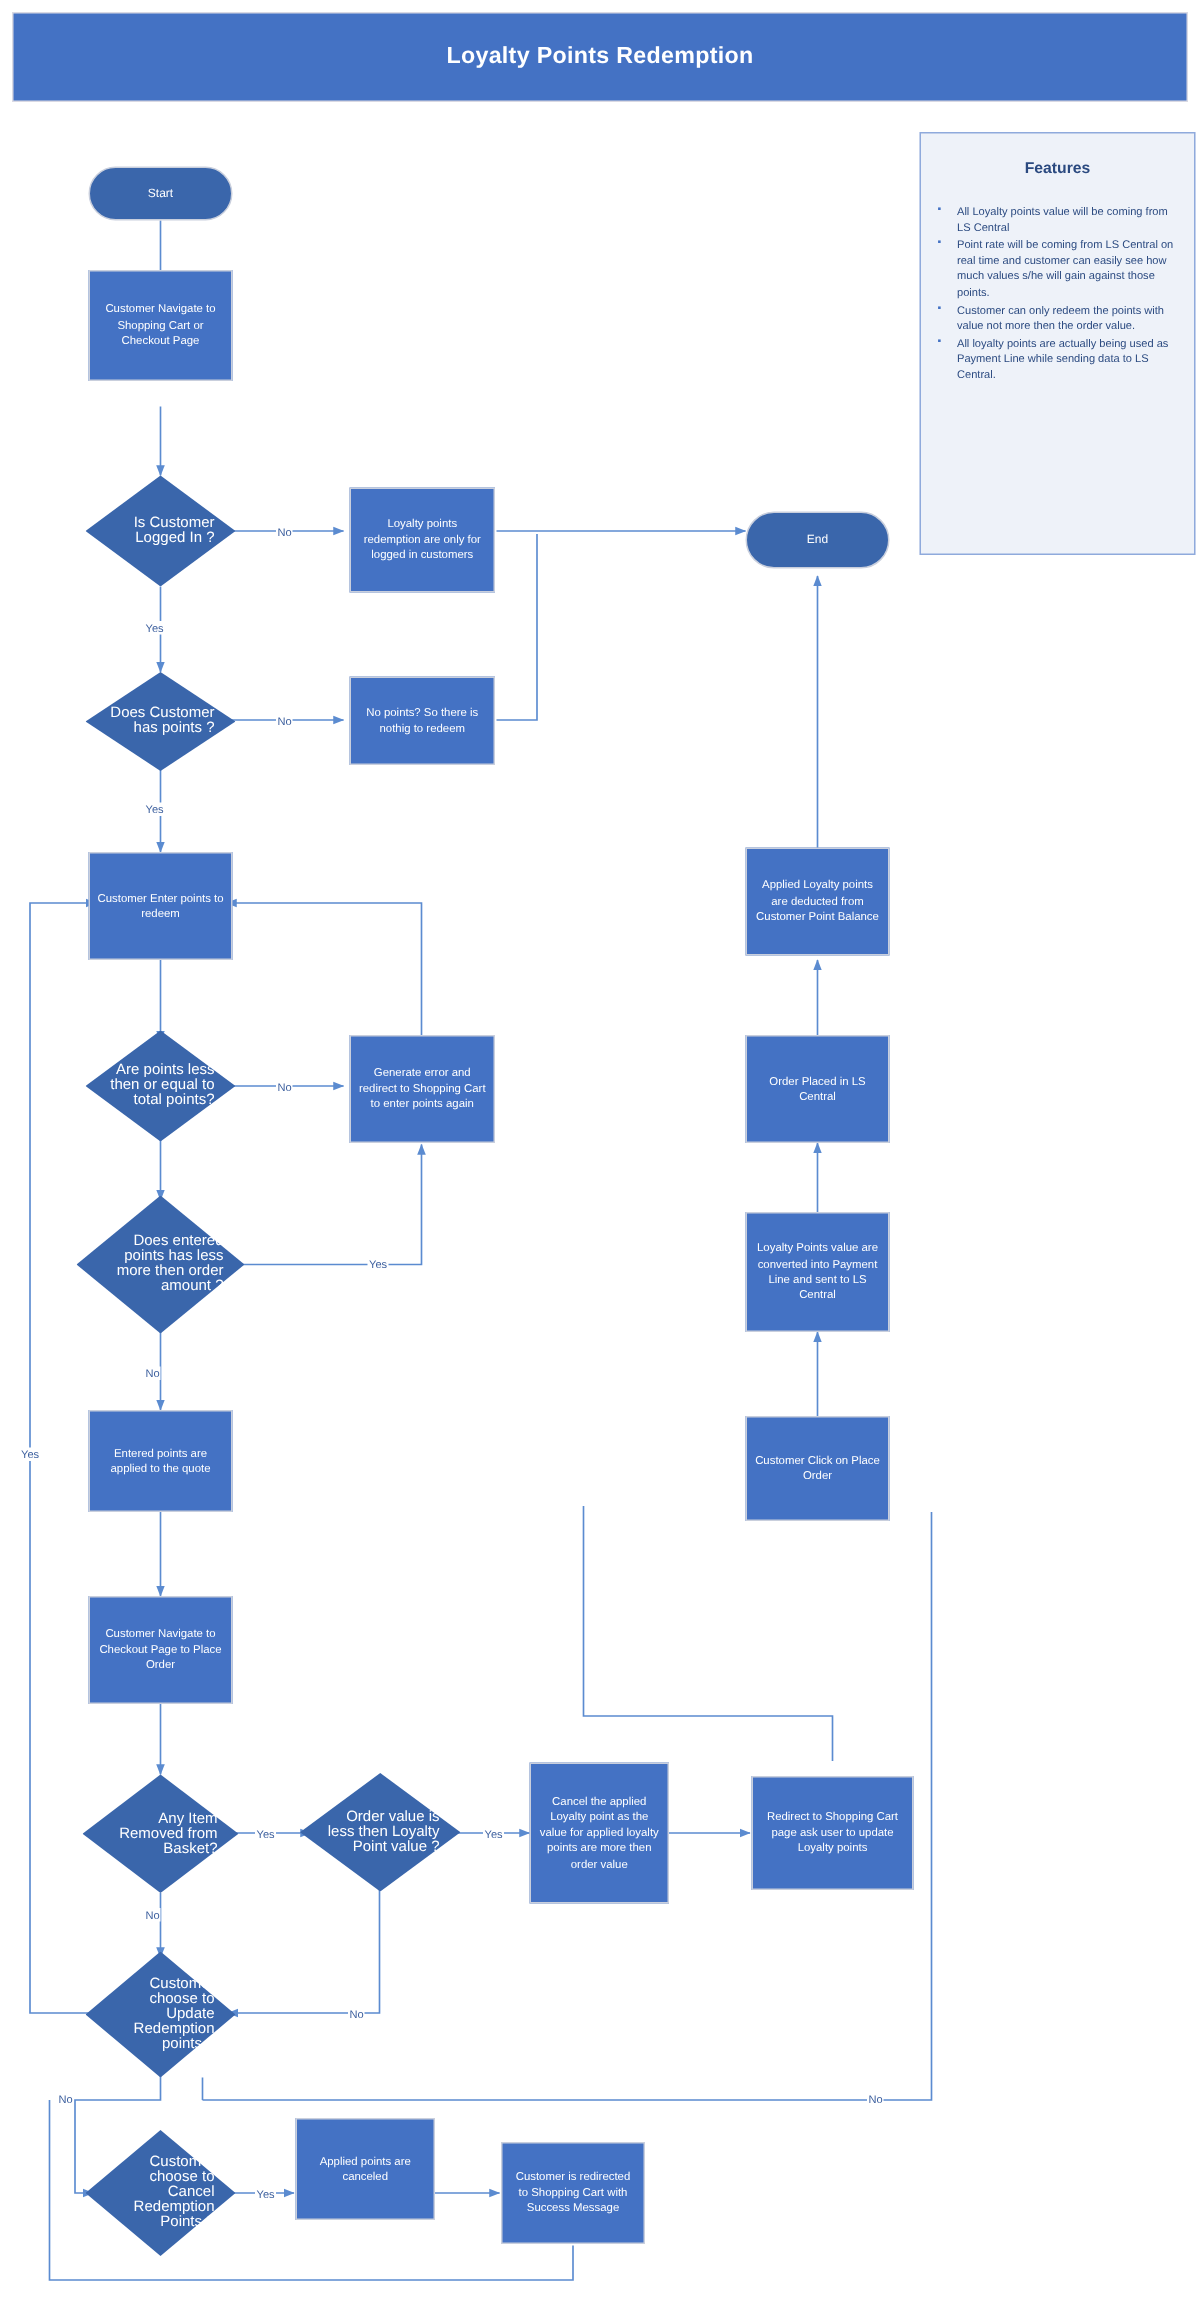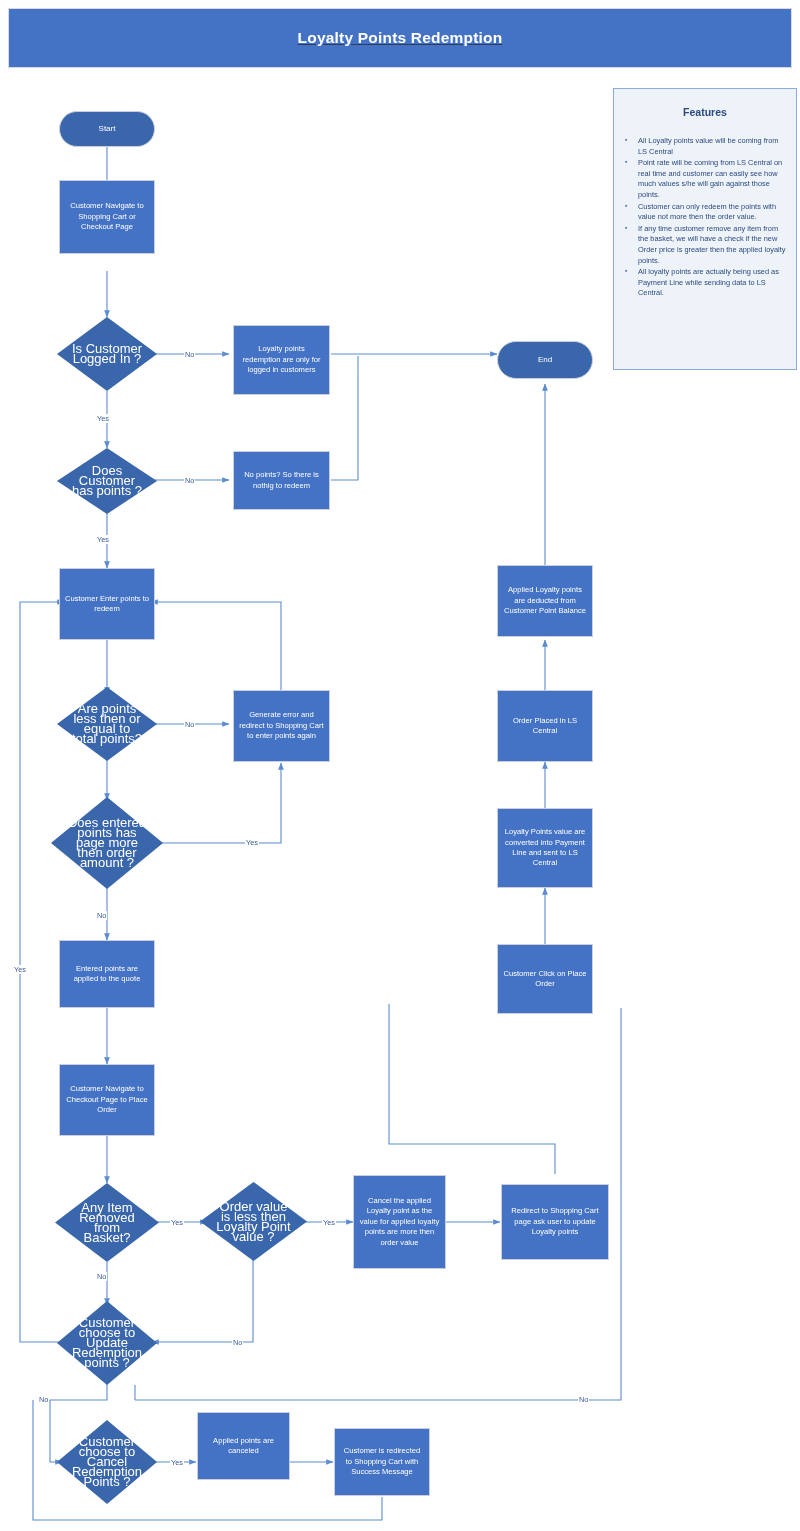--- a/index.html
+++ b/index.html
@@ -9,21 +9,21 @@
     width:800px;height:1531px;position:relative;overflow:hidden;
     color:#2b3c63;
   }
   #canvas{position:absolute;left:0;top:0;width:800px;height:1531px;}
 
   
   .title-bar{
     position:absolute;left:8px;top:8px;width:784px;height:60px;
     background:#4472C4;border:1px solid #d9d9e3;
     box-sizing:border-box;
-    display:flex;align-items:center;justify-content:center;text-decoration:underline;
+    display:flex;align-items:center;justify-content:center;
   }
   .title-text{
     color:#ffffff;font-size:15.5px;font-weight:bold;letter-spacing:.2px;
   }
 
   
   .features-panel{
     position:absolute;left:613px;top:88px;width:184px;height:282px;
     background:#eef2f9;border:1px solid #8faadc;box-sizing:border-box;
   }
@@ -63,21 +63,21 @@
   }
   .term .lbl{font-size:8px;}
 
   
   .dec{background:transparent;}
   .dec .shape{
     position:absolute;left:0;top:0;width:100%;height:100%;
     background:#3a66ab;
     clip-path:polygon(50% 0,100% 50%,50% 100%,0 50%);
   }
-  .dec .lbl{font-size:13px;line-height:10px;padding:0 14px;}
+  .dec .lbl{font-size:10px;line-height:10px;padding:0 14px;text-align:right;}
 
   
   .conn-svg{position:absolute;left:0;top:0;width:800px;height:1531px;
             pointer-events:none;}
 
   .edge-label{
     position:absolute;font-size:7.4px;color:#3c5f9e;background:#ffffff;
     padding:0 1px;line-height:9px;white-space:nowrap;
   }
 </style>
@@ -222,21 +222,21 @@
     <div class="shape"></div>
     <div class="lbl">Are points less then or equal to total points?</div>
   </div>
 
   <div class="node proc" style="left:233px;top:690px;width:97px;height:72px;">
     <div class="lbl">Generate error and redirect to Shopping Cart to enter points again</div>
   </div>
 
   <div class="node dec" style="left:51px;top:797px;width:112px;height:92px;">
     <div class="shape"></div>
-    <div class="lbl">Does entered points has page more then order amount ?</div>
+    <div class="lbl">Does entered points has less more then order amount ?</div>
   </div>
 
   <div class="node proc" style="left:59px;top:940px;width:96px;height:68px;">
     <div class="lbl">Entered points are applied to the quote</div>
   </div>
 
   <div class="node proc" style="left:59px;top:1064px;width:96px;height:72px;">
     <div class="lbl">Customer Navigate to Checkout Page to Place Order</div>
   </div>
 
@@ -291,18 +291,17 @@
   <div class="node proc" style="left:497px;top:565px;width:96px;height:72px;">
     <div class="lbl">Applied Loyalty points are deducted from Customer Point Balance</div>
   </div>
 
   <div class="features-panel">
     <div class="features-title">Features</div>
     <ul class="features-list">
       <li>All Loyalty points value will be coming from LS Central</li>
       <li>Point rate will be coming from LS Central on real time and customer can easily see how much values s/he will gain against those points.</li>
       <li>Customer can only redeem the points with value not more then the order value.</li>
-      <li>If any time customer remove any item from the basket, we will have a check if the new Order price is greater then the applied loyalty points.</li>
       <li>All loyalty points are actually being used as Payment Line while sending data to LS Central.</li>
     </ul>
   </div>
 
 </div>
 
 </body></html>

